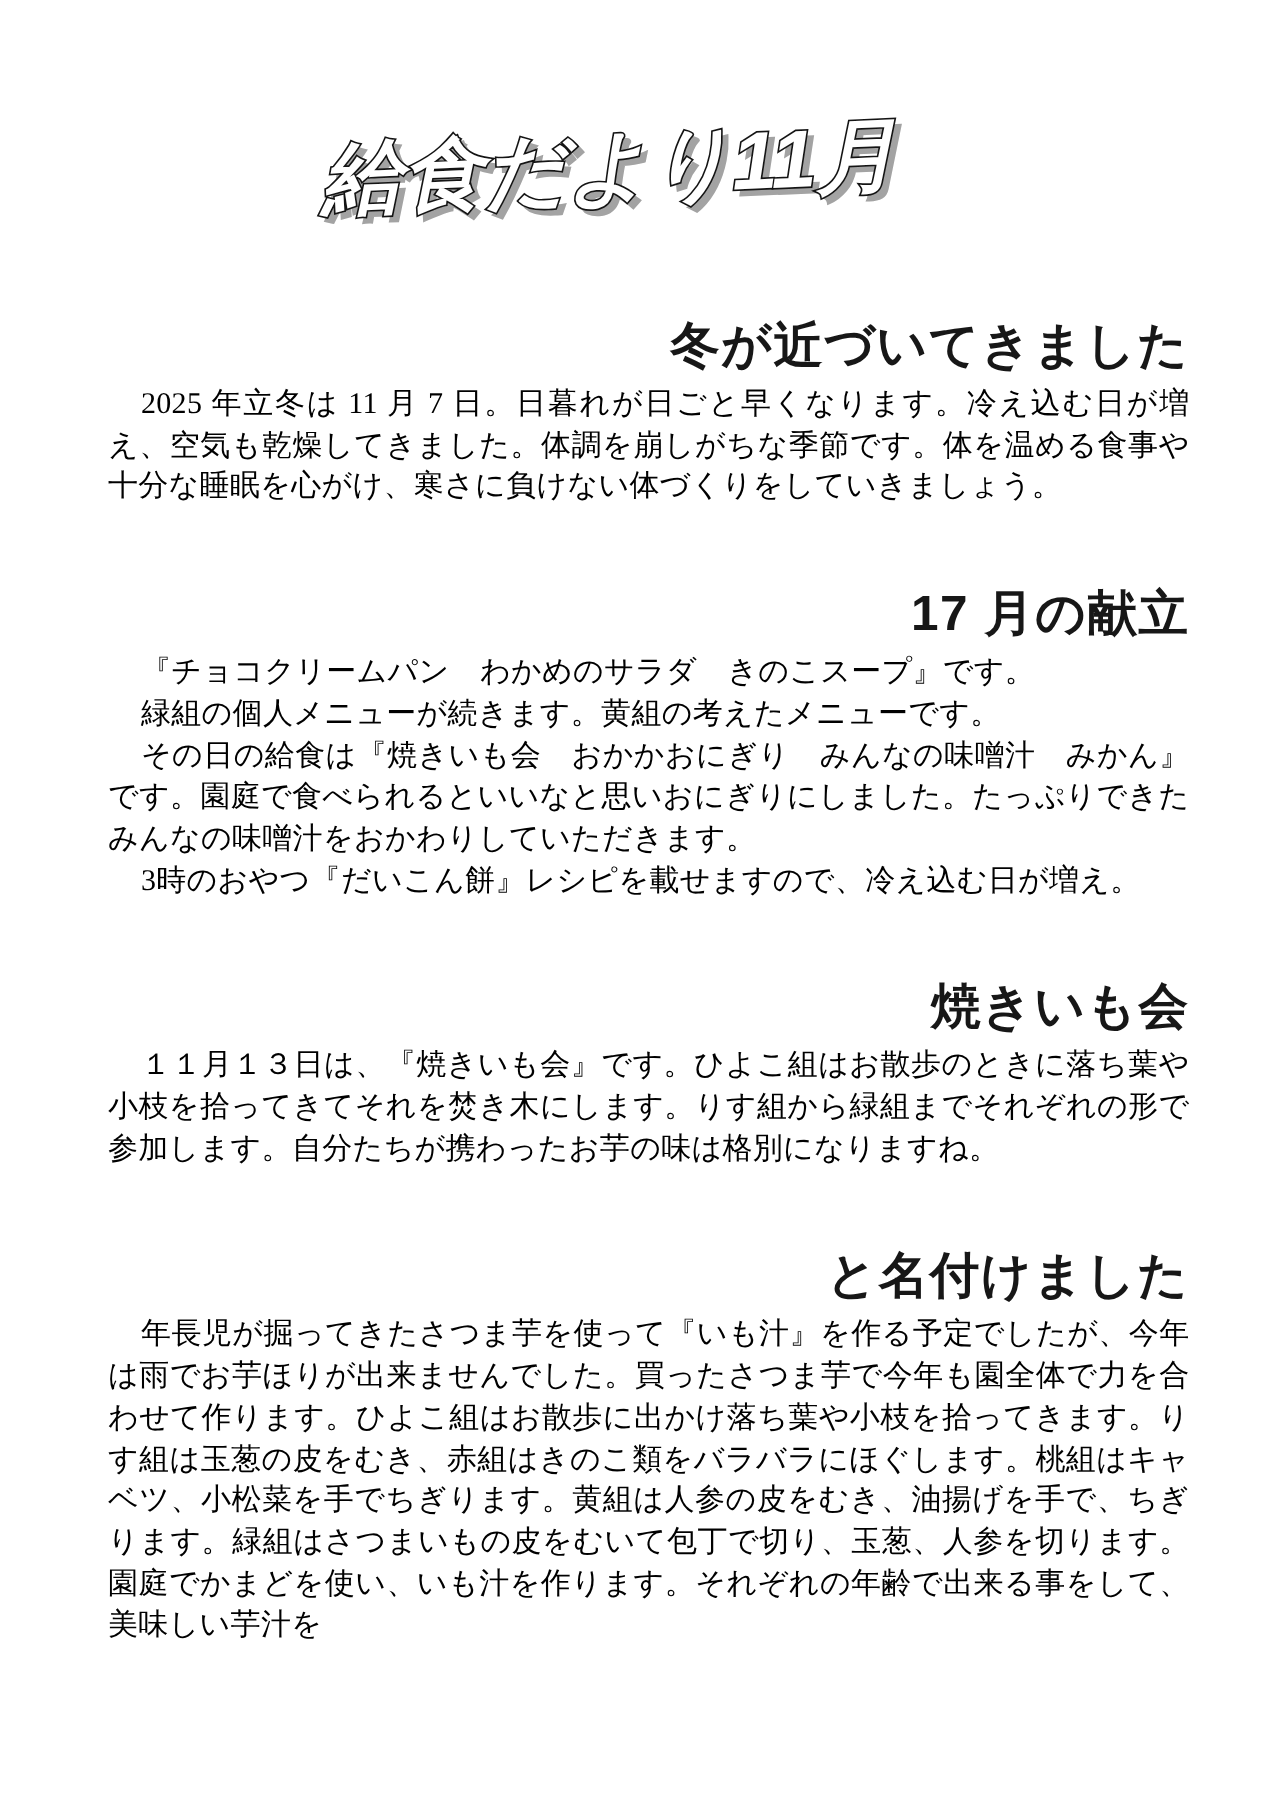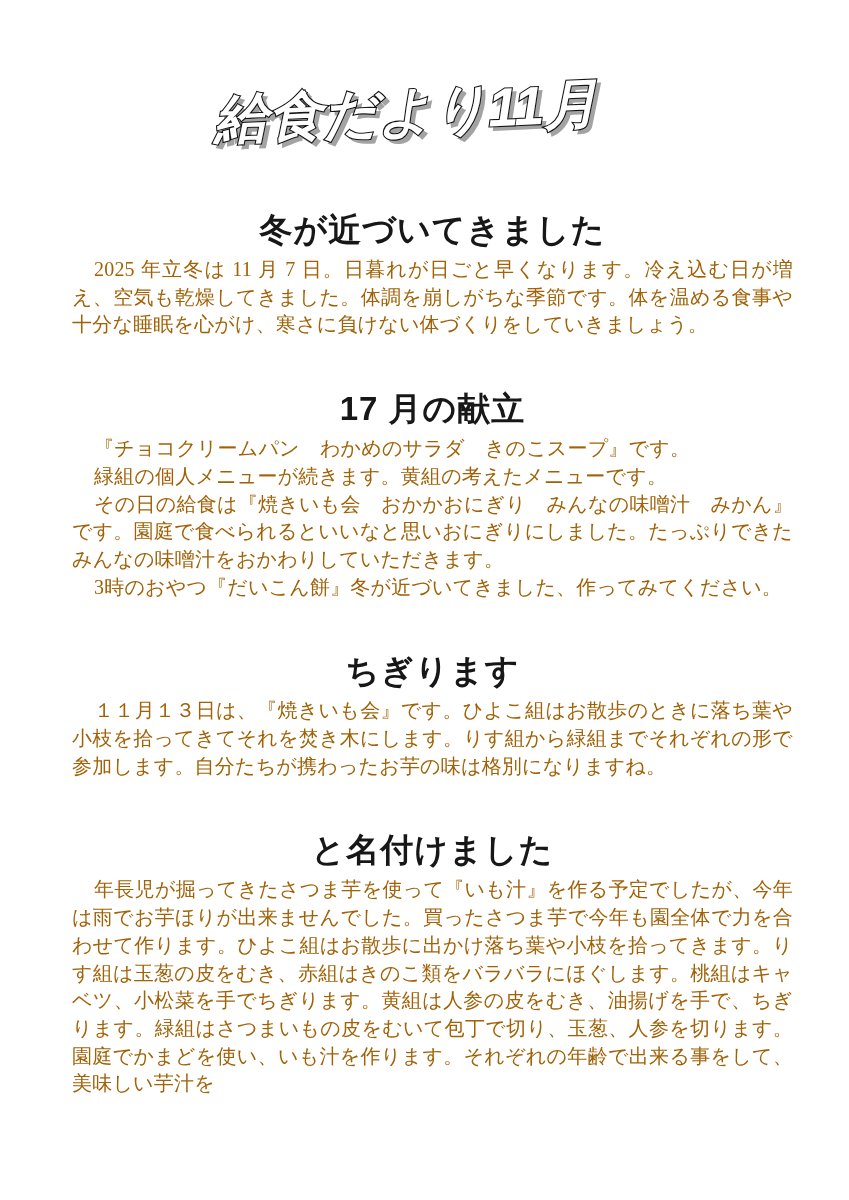--- a/index.html
+++ b/index.html
@@ -40,33 +40,33 @@
     paint-order: stroke fill;
   }
   .content {
     padding: 0 56px 0 72px;
   }
   .section-heading {
     font-family: "Liberation Sans", sans-serif;
     font-weight: 600;
     font-size: 33px;
     line-height: 40px;
-    text-align: center;
+    text-align: right;
     margin: 50px 0 6px 0;
     color: #171717;
     letter-spacing: 1px;
   }
   .body-para {
     font-size: 20px;
     line-height: 27.7px;
     margin: 0;
     text-align: justify;
     text-indent: 1.1em;
     letter-spacing: 0.2px;
-    color: #a16207;
+    color: #000000;
   }
 </style>
 </head>
 <body>
 
 <div class="page">
 
   <div class="title-wrap">
     <svg class="title-svg" width="480" height="96" viewBox="0 0 480 96">
       <g transform="rotate(-2.5 240 48)">
@@ -81,25 +81,25 @@
     <section>
       <h2 class="section-heading">冬が近づいてきました</h2>
       <p class="body-para">2025 年立冬は 11 月 7 日。日暮れが日ごと早くなります。冷え込む日が増え、空気も乾燥してきました。体調を崩しがちな季節です。体を温める食事や十分な睡眠を心がけ、寒さに負けない体づくりをしていきましょう。</p>
     </section>
 
     <section>
       <h2 class="section-heading">17 月の献立</h2>
       <p class="body-para">『チョコクリームパン　わかめのサラダ　きのこスープ』です。</p>
       <p class="body-para">緑組の個人メニューが続きます。黄組の考えたメニューです。</p>
       <p class="body-para">その日の給食は『焼きいも会　おかかおにぎり　みんなの味噌汁　みかん』です。園庭で食べられるといいなと思いおにぎりにしました。たっぷりできたみんなの味噌汁をおかわりしていただきます。</p>
-      <p class="body-para">3時のおやつ『だいこん餅』冬が近づいてきました、作ってみてください。</p>
+      <p class="body-para">3時のおやつ『だいこん餅』レシピを載せますので、冷え込む日が増え。</p>
     </section>
 
     <section>
-      <h2 class="section-heading">ちぎります</h2>
+      <h2 class="section-heading">焼きいも会</h2>
       <p class="body-para">１１月１３日は、『焼きいも会』です。ひよこ組はお散歩のときに落ち葉や小枝を拾ってきてそれを焚き木にします。りす組から緑組までそれぞれの形で参加します。自分たちが携わったお芋の味は格別になりますね。</p>
     </section>
 
     <section>
       <h2 class="section-heading">と名付けました</h2>
       <p class="body-para">年長児が掘ってきたさつま芋を使って『いも汁』を作る予定でしたが、今年は雨でお芋ほりが出来ませんでした。買ったさつま芋で今年も園全体で力を合わせて作ります。ひよこ組はお散歩に出かけ落ち葉や小枝を拾ってきます。りす組は玉葱の皮をむき、赤組はきのこ類をバラバラにほぐします。桃組はキャベツ、小松菜を手でちぎります。黄組は人参の皮をむき、油揚げを手で、ちぎります。緑組はさつまいもの皮をむいて包丁で切り、玉葱、人参を切ります。園庭でかまどを使い、いも汁を作ります。それぞれの年齢で出来る事をして、美味しい芋汁を</p>
     </section>
 
   </div>
 </div>

